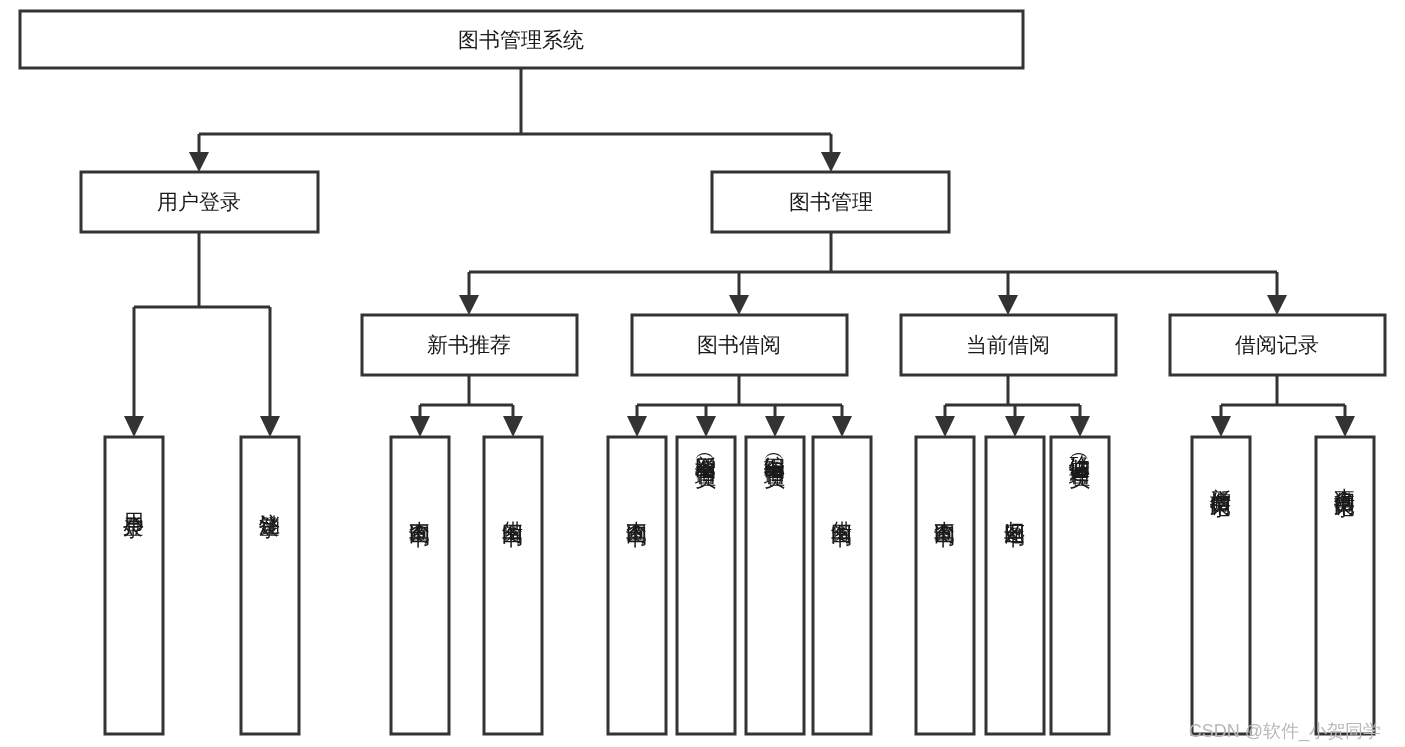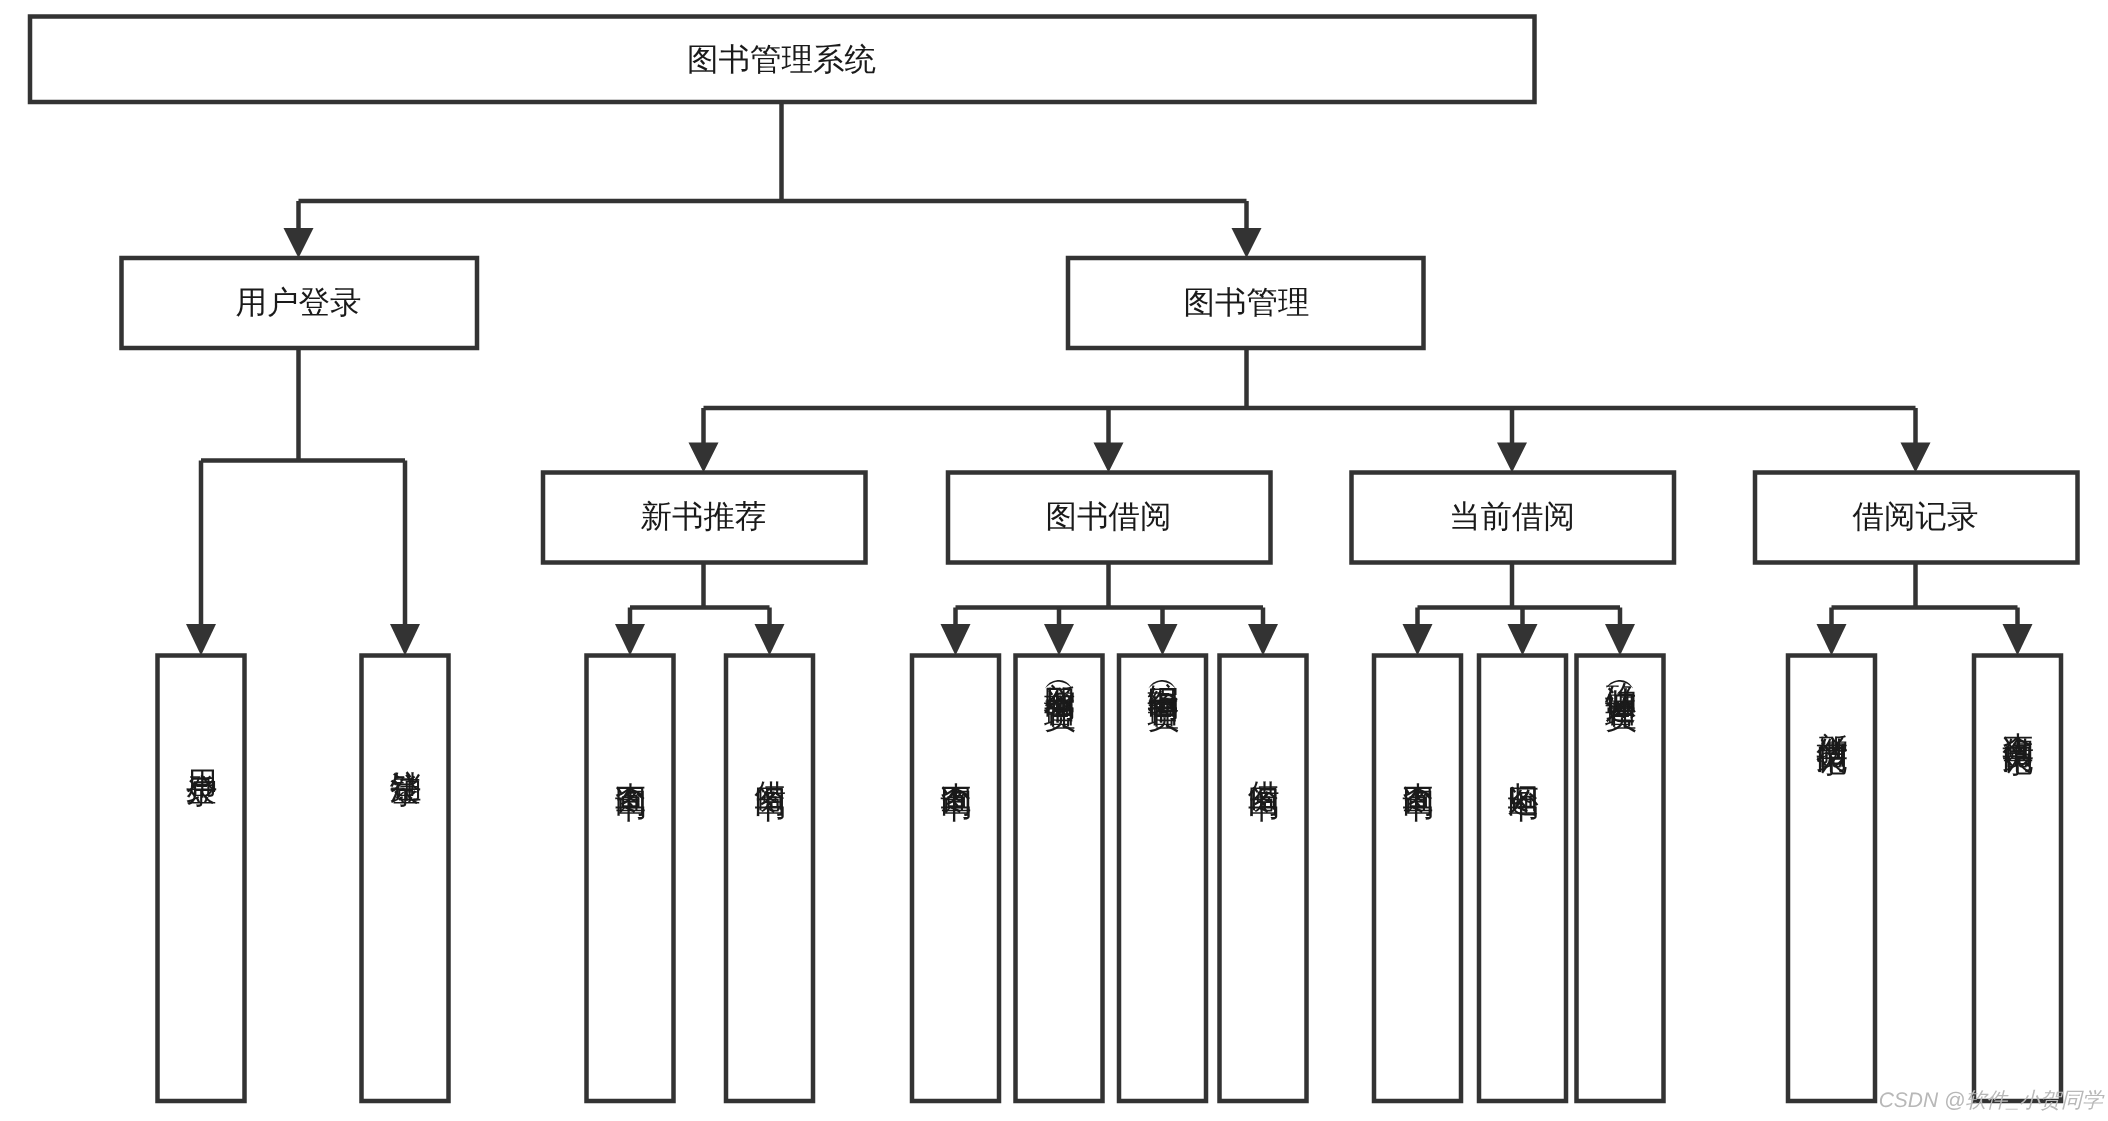--- a/index.html
+++ b/index.html
@@ -43,28 +43,27 @@
     font-family: "Liberation Sans", "DejaVu Sans", sans-serif;
     font-size: 21px;
     fill: #1a1a1a;
     writing-mode: vertical-rl;
     text-orientation: upright;
     text-anchor: middle;
     letter-spacing: 2px;
   }
   .watermark {
     position: absolute;
-    right: 3px;
+    right: 24px;
     bottom: 4px;
     font-family: "Liberation Sans", "DejaVu Sans", sans-serif;
-    font-size: 14px;
+    font-size: 18px;
     color: #b8b8b8;
     white-space: nowrap;
     pointer-events: none;
-    font-style: italic;
   }
 </style>
 </head>
 <body>
 
 <svg id="diagram" viewBox="0 0 1405 747" xmlns="http://www.w3.org/2000/svg">
 
   <defs>
     <marker id="arrow" viewBox="0 0 12 14" refX="6" refY="13" markerWidth="12" markerHeight="14" orient="auto-start-reverse" markerUnits="userSpaceOnUse">
       <path d="M 0 0 L 12 0 L 6 14 Z" class="arrow-head"></path>

